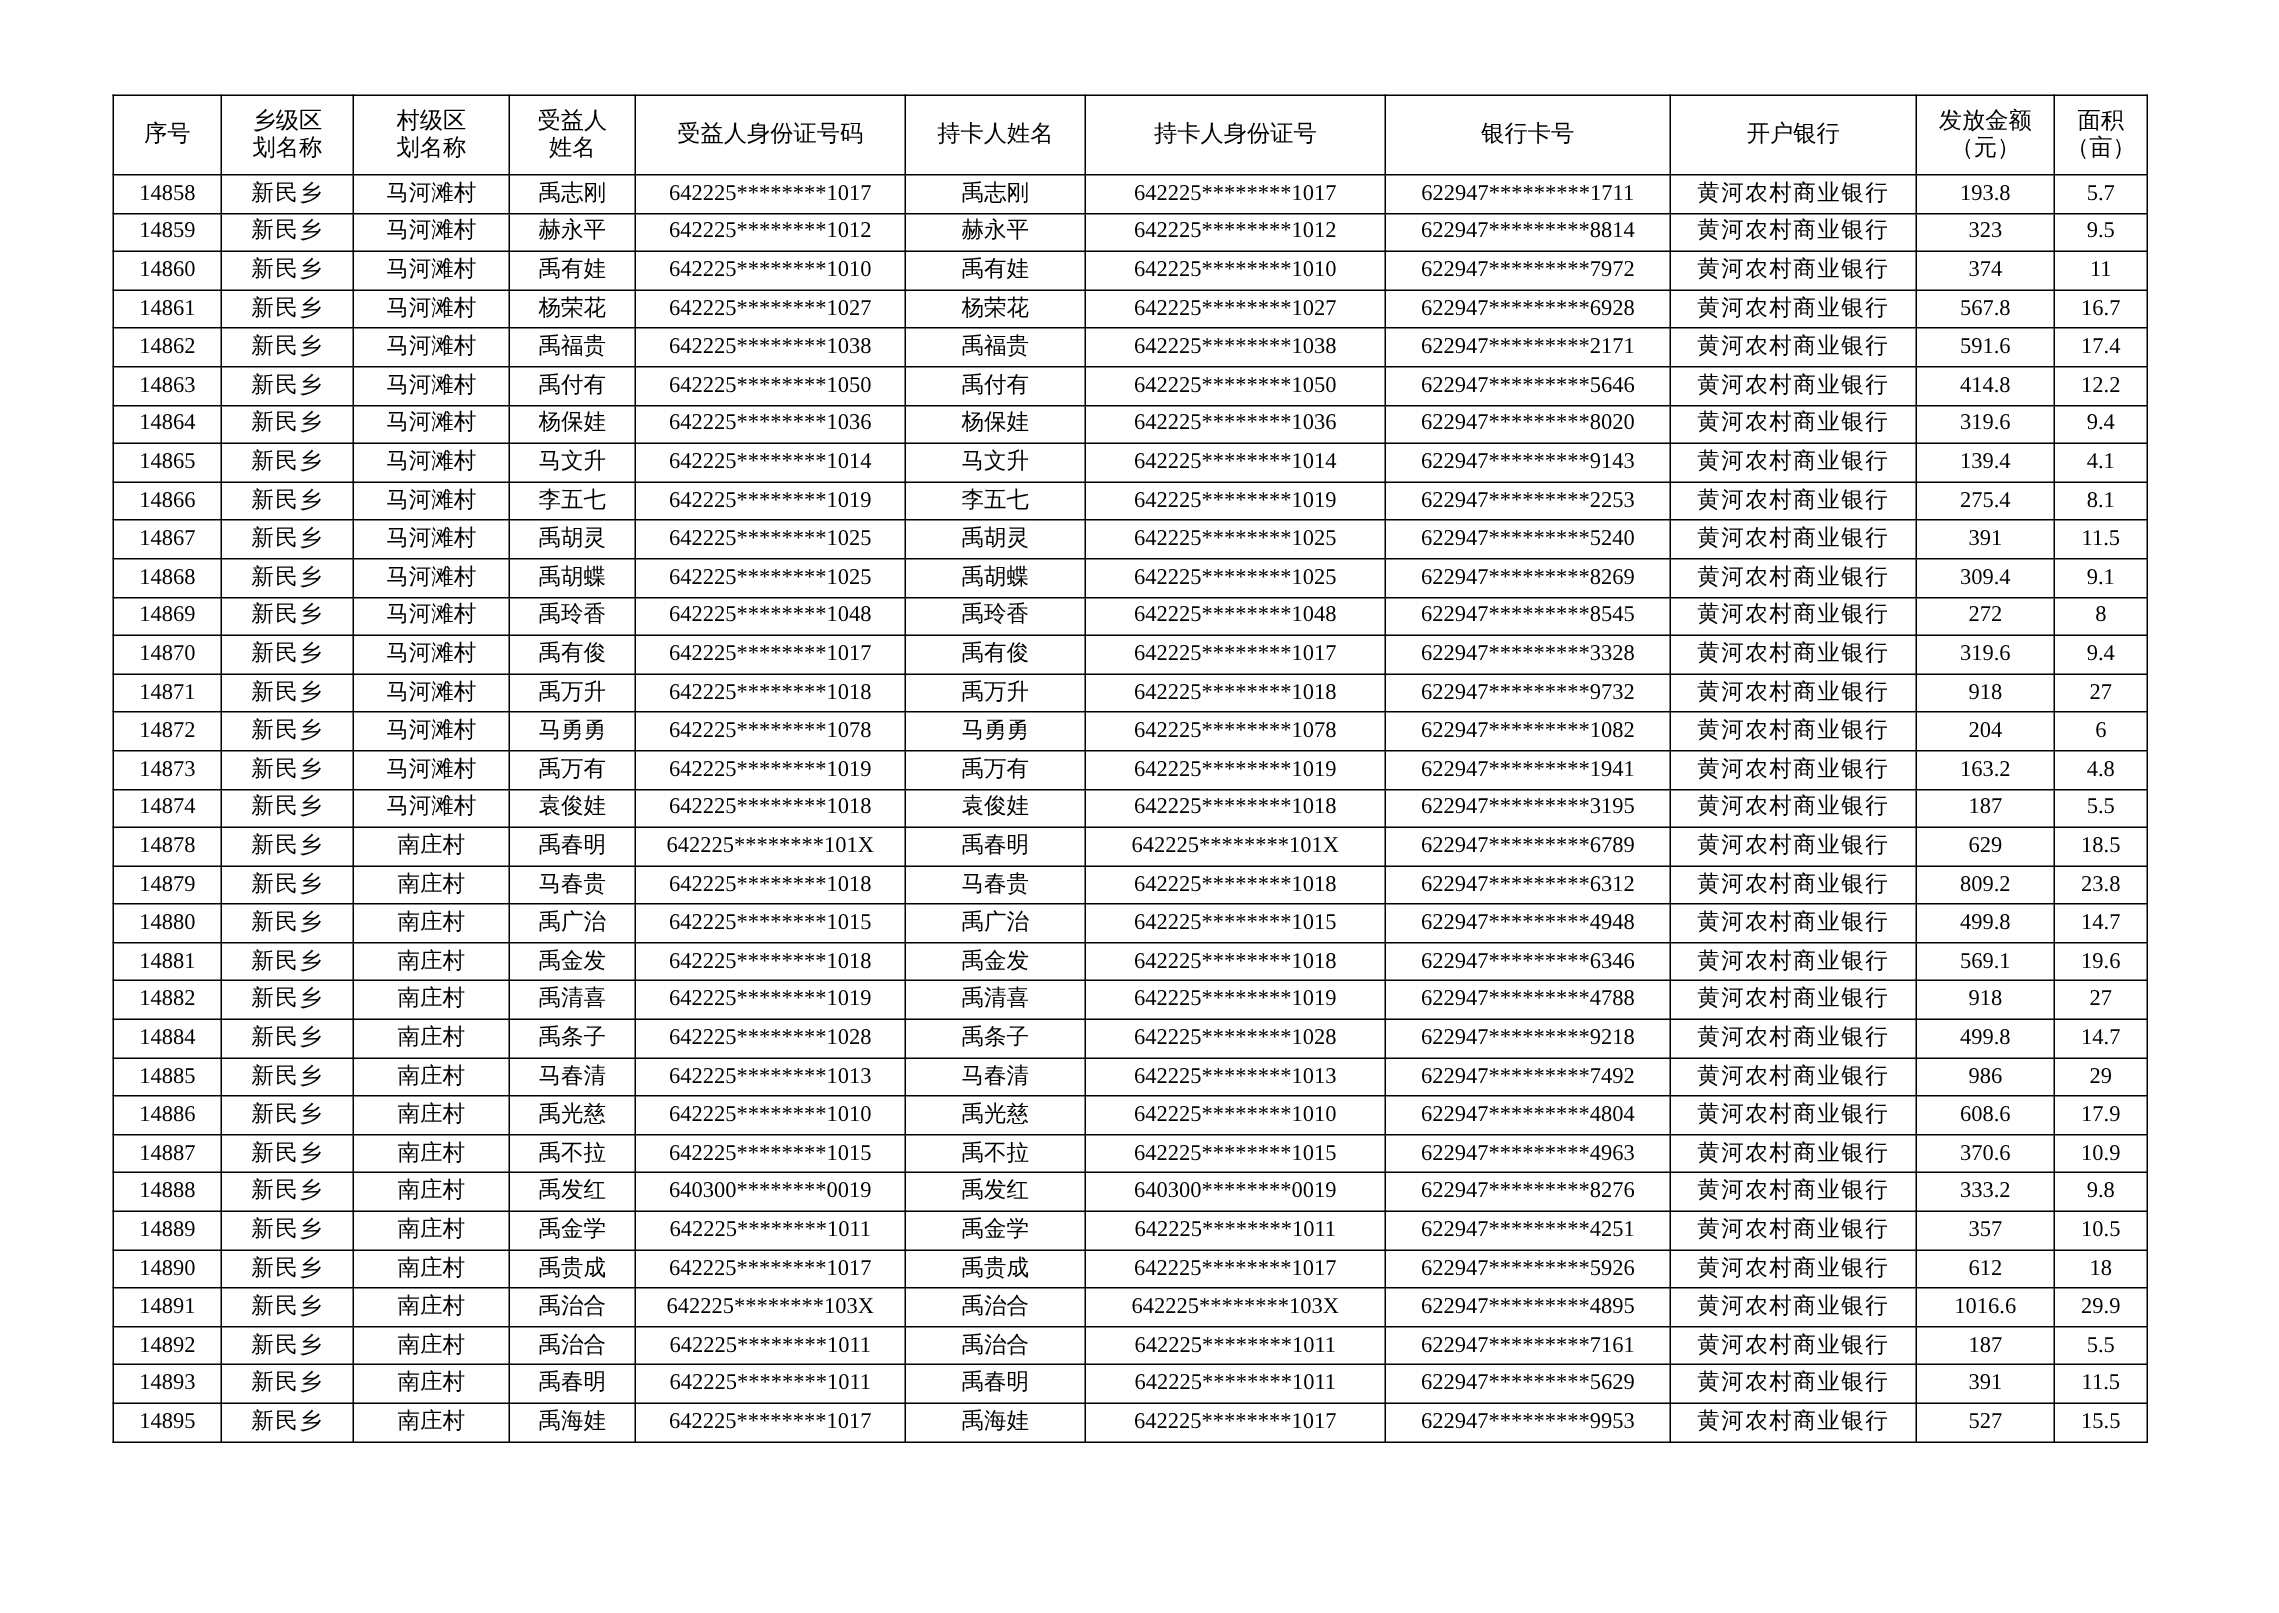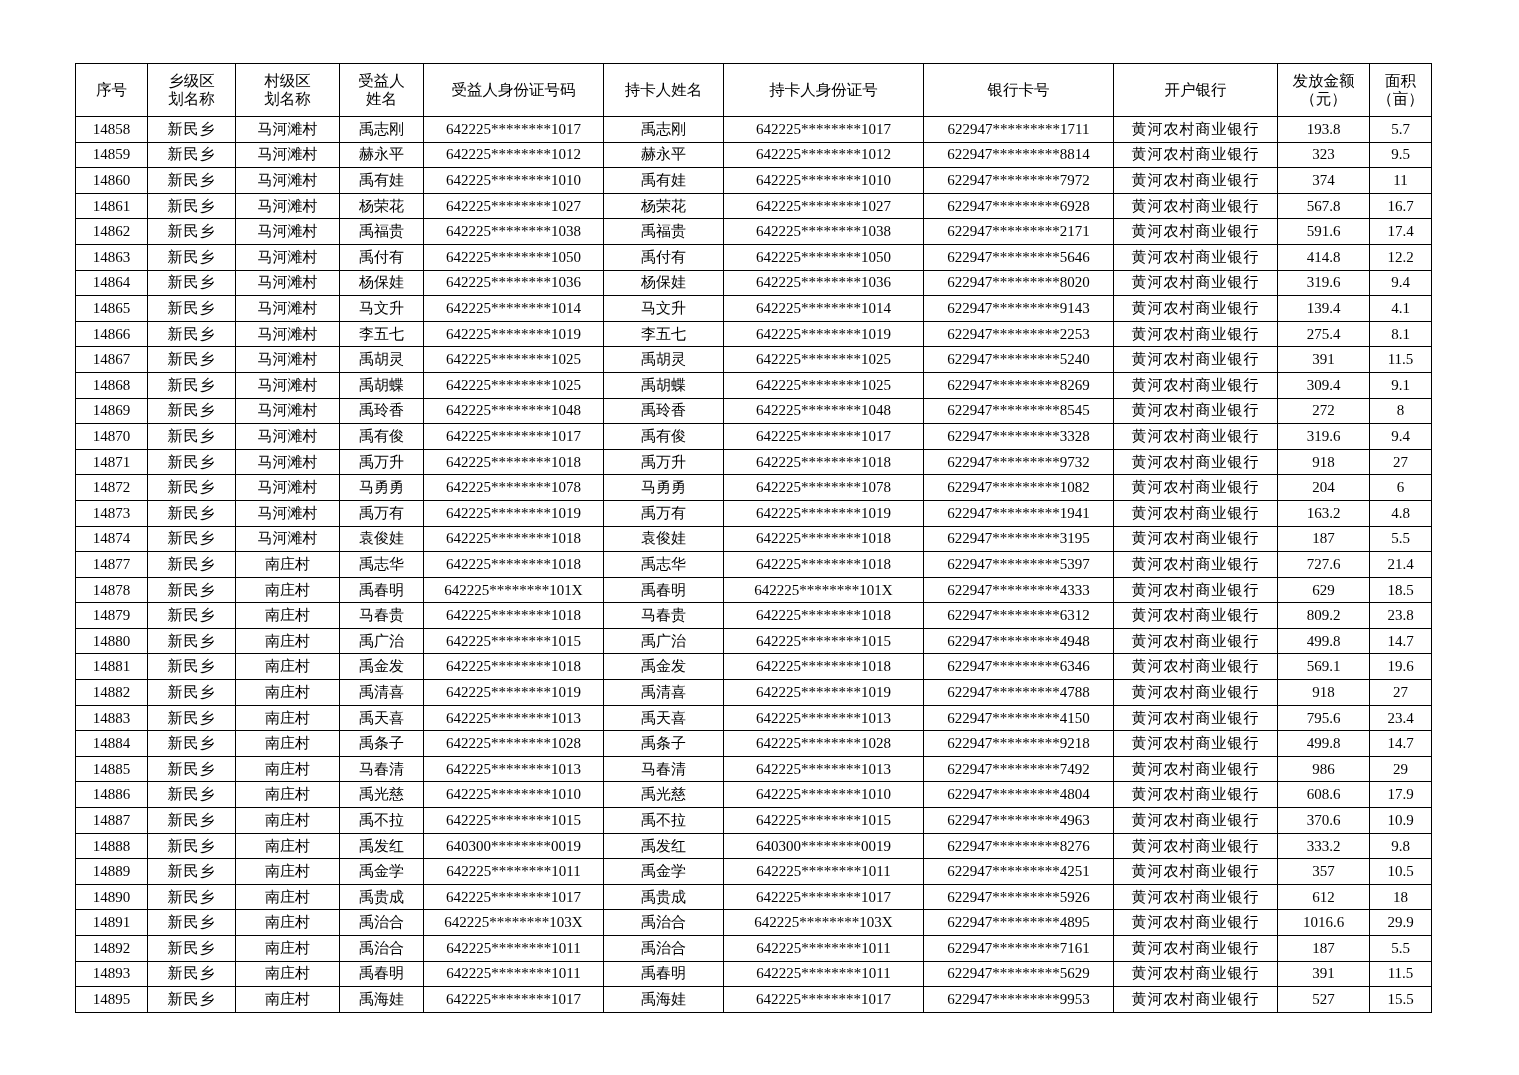--- a/index.html
+++ b/index.html
@@ -349,41 +349,28 @@
             <td>袁俊娃</td>
             <td class="mono-num">642225********1018</td>
             <td>袁俊娃</td>
             <td class="mono-num">642225********1018</td>
             <td class="mono-num">622947*********3195</td>
             <td class="cjk-spread">黄河农村商业银行</td>
             <td>187</td>
             <td>5.5</td>
           </tr>
           <tr>
-            <td class="mono-num">14877</td>
-            <td class="cjk-spread">新民乡</td>
-            <td>南庄村</td>
-            <td>禹志华</td>
-            <td class="mono-num">642225********1018</td>
-            <td>禹志华</td>
-            <td class="mono-num">642225********1018</td>
-            <td class="mono-num">622947*********5397</td>
-            <td class="cjk-spread">黄河农村商业银行</td>
-            <td>727.6</td>
-            <td>21.4</td>
-          </tr>
-          <tr>
             <td class="mono-num">14878</td>
             <td class="cjk-spread">新民乡</td>
             <td>南庄村</td>
             <td>禹春明</td>
             <td class="mono-num">642225********101X</td>
             <td>禹春明</td>
             <td class="mono-num">642225********101X</td>
-            <td class="mono-num">622947*********4333</td>
+            <td class="mono-num">622947*********6789</td>
             <td class="cjk-spread">黄河农村商业银行</td>
             <td>629</td>
             <td>18.5</td>
           </tr>
           <tr>
             <td class="mono-num">14879</td>
             <td class="cjk-spread">新民乡</td>
             <td>南庄村</td>
             <td>马春贵</td>
             <td class="mono-num">642225********1018</td>
@@ -425,33 +412,20 @@
             <td class="cjk-spread">新民乡</td>
             <td>南庄村</td>
             <td>禹清喜</td>
             <td class="mono-num">642225********1019</td>
             <td>禹清喜</td>
             <td class="mono-num">642225********1019</td>
             <td class="mono-num">622947*********4788</td>
             <td class="cjk-spread">黄河农村商业银行</td>
             <td>918</td>
             <td>27</td>
-          </tr>
-          <tr>
-            <td class="mono-num">14883</td>
-            <td class="cjk-spread">新民乡</td>
-            <td>南庄村</td>
-            <td>禹天喜</td>
-            <td class="mono-num">642225********1013</td>
-            <td>禹天喜</td>
-            <td class="mono-num">642225********1013</td>
-            <td class="mono-num">622947*********4150</td>
-            <td class="cjk-spread">黄河农村商业银行</td>
-            <td>795.6</td>
-            <td>23.4</td>
           </tr>
           <tr>
             <td class="mono-num">14884</td>
             <td class="cjk-spread">新民乡</td>
             <td>南庄村</td>
             <td>禹条子</td>
             <td class="mono-num">642225********1028</td>
             <td>禹条子</td>
             <td class="mono-num">642225********1028</td>
             <td class="mono-num">622947*********9218</td>

